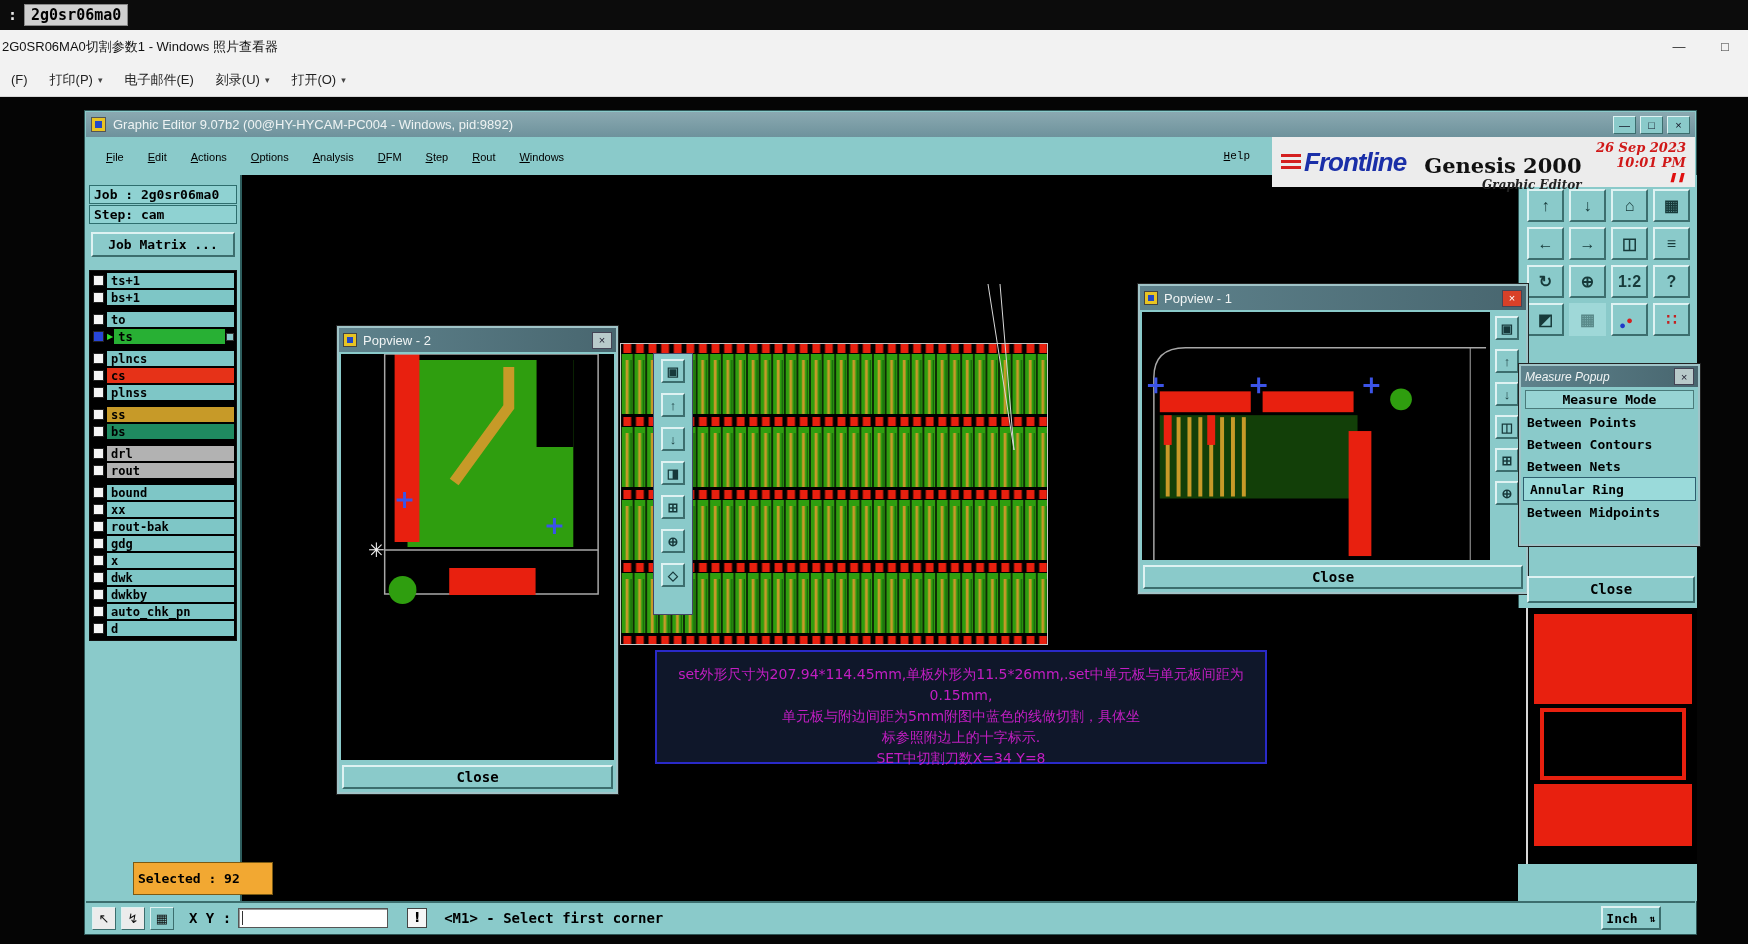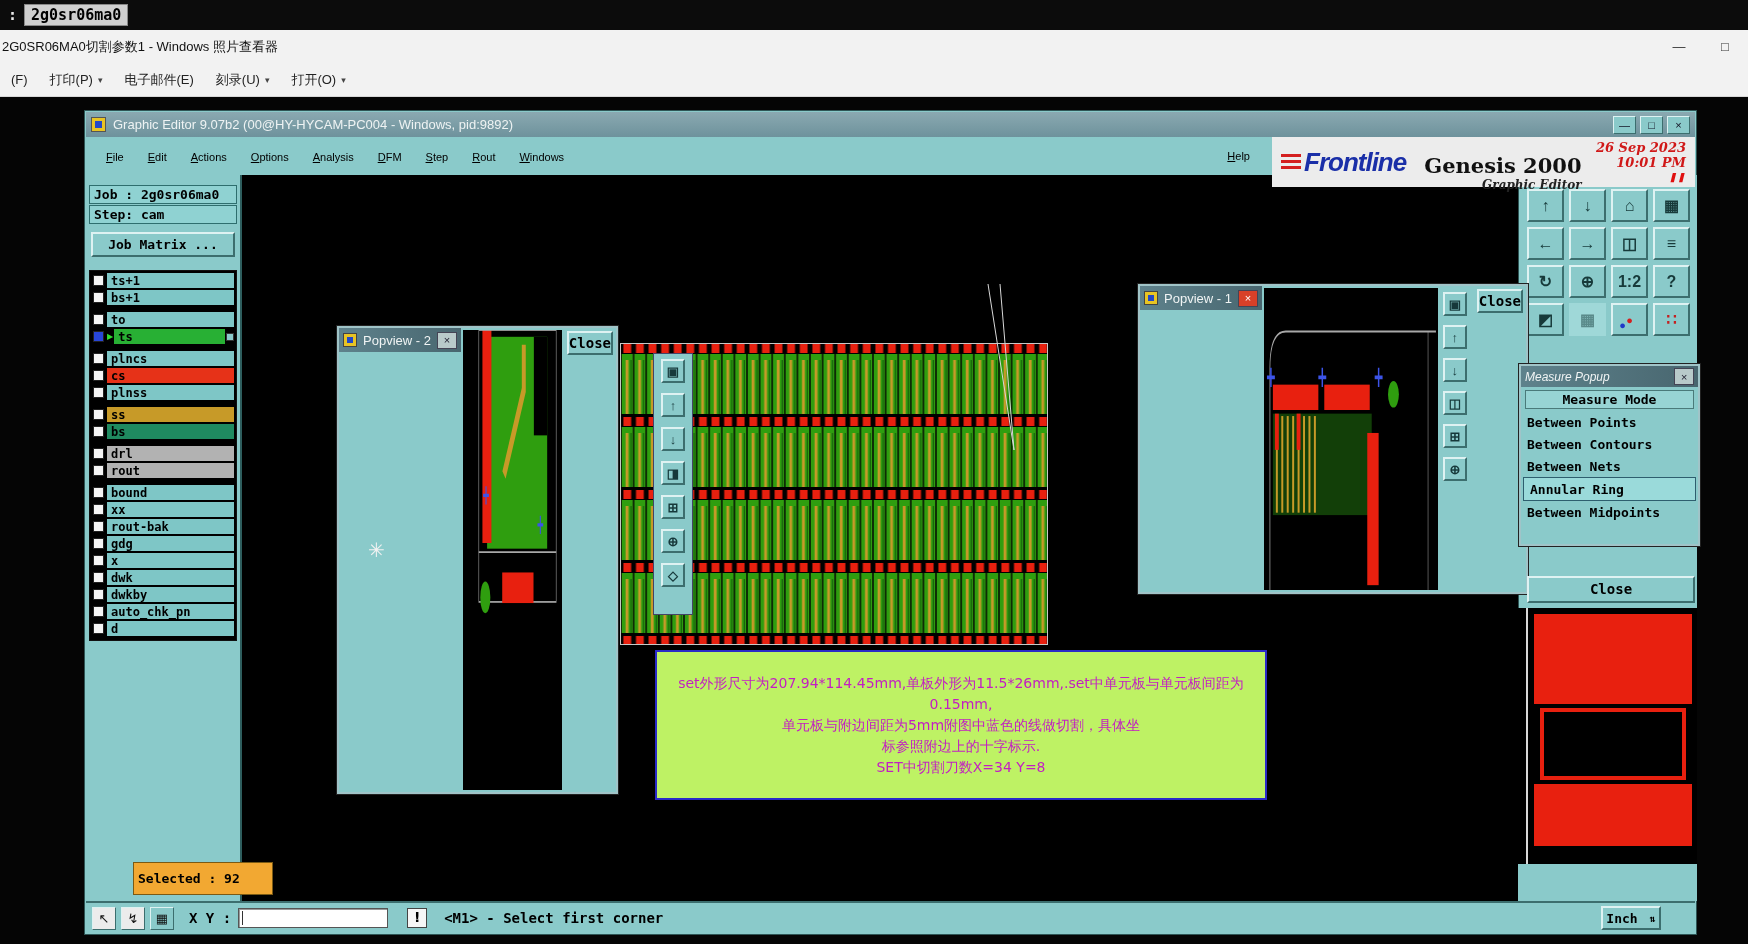--- a/index.html
+++ b/index.html
@@ -37,21 +37,21 @@
   .g-ticon{width:15px;height:15px;background:#e8c424;border:1px solid #555;position:relative;flex:none;}
   .g-ticon::after{content:"";position:absolute;inset:3px;background:#2348c8;}
   .g-title{color:#eef3f3;font-size:13px;}
   .g-winbtns{margin-left:auto;display:flex;gap:4px;}
   .g-winbtn{width:23px;height:18px;display:flex;align-items:center;justify-content:center;
             font-size:11px;color:#112;border-width:1px;}
   .g-menubar{position:absolute;left:86px;top:137px;width:1186px;height:38px;background:#8acaca;
              display:flex;align-items:center;padding-left:8px;z-index:6;}
   .g-menu{padding:0 12px;font-size:11px;color:#000;display:inline-block;cursor:default;text-align:right;}
   .g-menu::first-letter{text-decoration:underline;}
-  .g-help{margin-left:auto;margin-right:10px;}
+  .g-help{margin-left:auto;margin-right:10px;font-family:Liberation Mono, monospace;}
   .g-logo{position:absolute;left:1272px;top:137px;width:423px;height:50px;background:#ececec;
           display:flex;align-items:center;padding:0 9px;gap:10px;z-index:6;}
   .fl-logo{display:flex;align-items:center;gap:3px;}
   .fl-bars{width:20px;height:17px;background:repeating-linear-gradient(#d42020 0 3px,#ececec 3px 6px);}
   .fl-text{color:#1a2fa8;font-size:26px;font-weight:bold;font-style:italic;letter-spacing:-1px;}
   .gen-block{margin-left:8px;margin-top:20px;}
   .gen-name{font-family:"DejaVu Serif",serif;font-size:21px;font-weight:bold;color:#111;white-space:nowrap;}
   .gen-sub{font-family:"DejaVu Serif",serif;font-size:12px;font-style:italic;font-weight:bold;
            text-align:right;color:#222;}
   .date-block{margin-left:auto;text-align:right;color:#d01818;font-style:italic;font-weight:bold;
@@ -98,27 +98,27 @@
   .red-zone{position:absolute;left:1518px;top:608px;width:179px;height:256px;background:#000;z-index:4;}
   .rz-line{position:absolute;left:8px;top:0;width:2px;height:256px;background:#d8d8d8;}
   .rz-a{position:absolute;left:16px;top:6px;width:158px;height:90px;background:#e8200f;}
   .rz-b{position:absolute;left:22px;top:100px;width:146px;height:72px;border:4px solid #e8200f;}
   .rz-c{position:absolute;left:16px;top:176px;width:158px;height:62px;background:#e8200f;}
   .coords{position:absolute;left:1518px;top:864px;width:179px;height:37px;background:#8acaca;
           font:bold 13px "DejaVu Sans Mono",monospace;color:#000;padding:2px 0 0 6px;
           line-height:16px;z-index:4;white-space:pre;}
 
   
-  .annotation{position:absolute;left:655px;top:650px;width:612px;height:150px;background:#bef264;
-              border:2px solid #2a2ac8;z-index:5;text-align:center;padding-top:21px;}
+  .annotation{position:absolute;left:655px;top:650px;width:612px;height:114px;background:#0f172a;
+              border:2px solid #2a2ac8;z-index:5;text-align:center;padding-top:12px;}
   .anno-line{font:14px "DejaVu Sans",sans-serif;color:#c31ec3;line-height:21px;}
 
   
   .popview{position:absolute;background:#8acaca;border:2px solid #a0c4c8;outline:1px solid #222;
-           display:flex;}
+           display:flex;flex-direction:column;}
   .pv2{left:337px;top:326px;width:281px;height:468px;z-index:20;}
   .pv1{left:1138px;top:284px;width:390px;height:310px;z-index:21;}
   .pop-titlebar{height:24px;background:linear-gradient(90deg,#5e828c,#48666f);display:flex;
                 align-items:center;gap:6px;padding:0 4px;flex:none;}
   .pop-icon{width:14px;height:14px;background:#e8c424;border:1px solid #444;flex:none;position:relative;}
   .pop-icon::after{content:"";position:absolute;inset:3px;background:#2348c8;}
   .pop-title{color:#f0f4f4;font-size:13px;white-space:nowrap;}
   .pop-close{margin-left:auto;width:20px;height:17px;background:#b8caca;border:1px solid #445;
              display:flex;align-items:center;justify-content:center;font-size:11px;color:#223;}
   .pv1 .pop-close{background:#d84028;color:#fff;}

